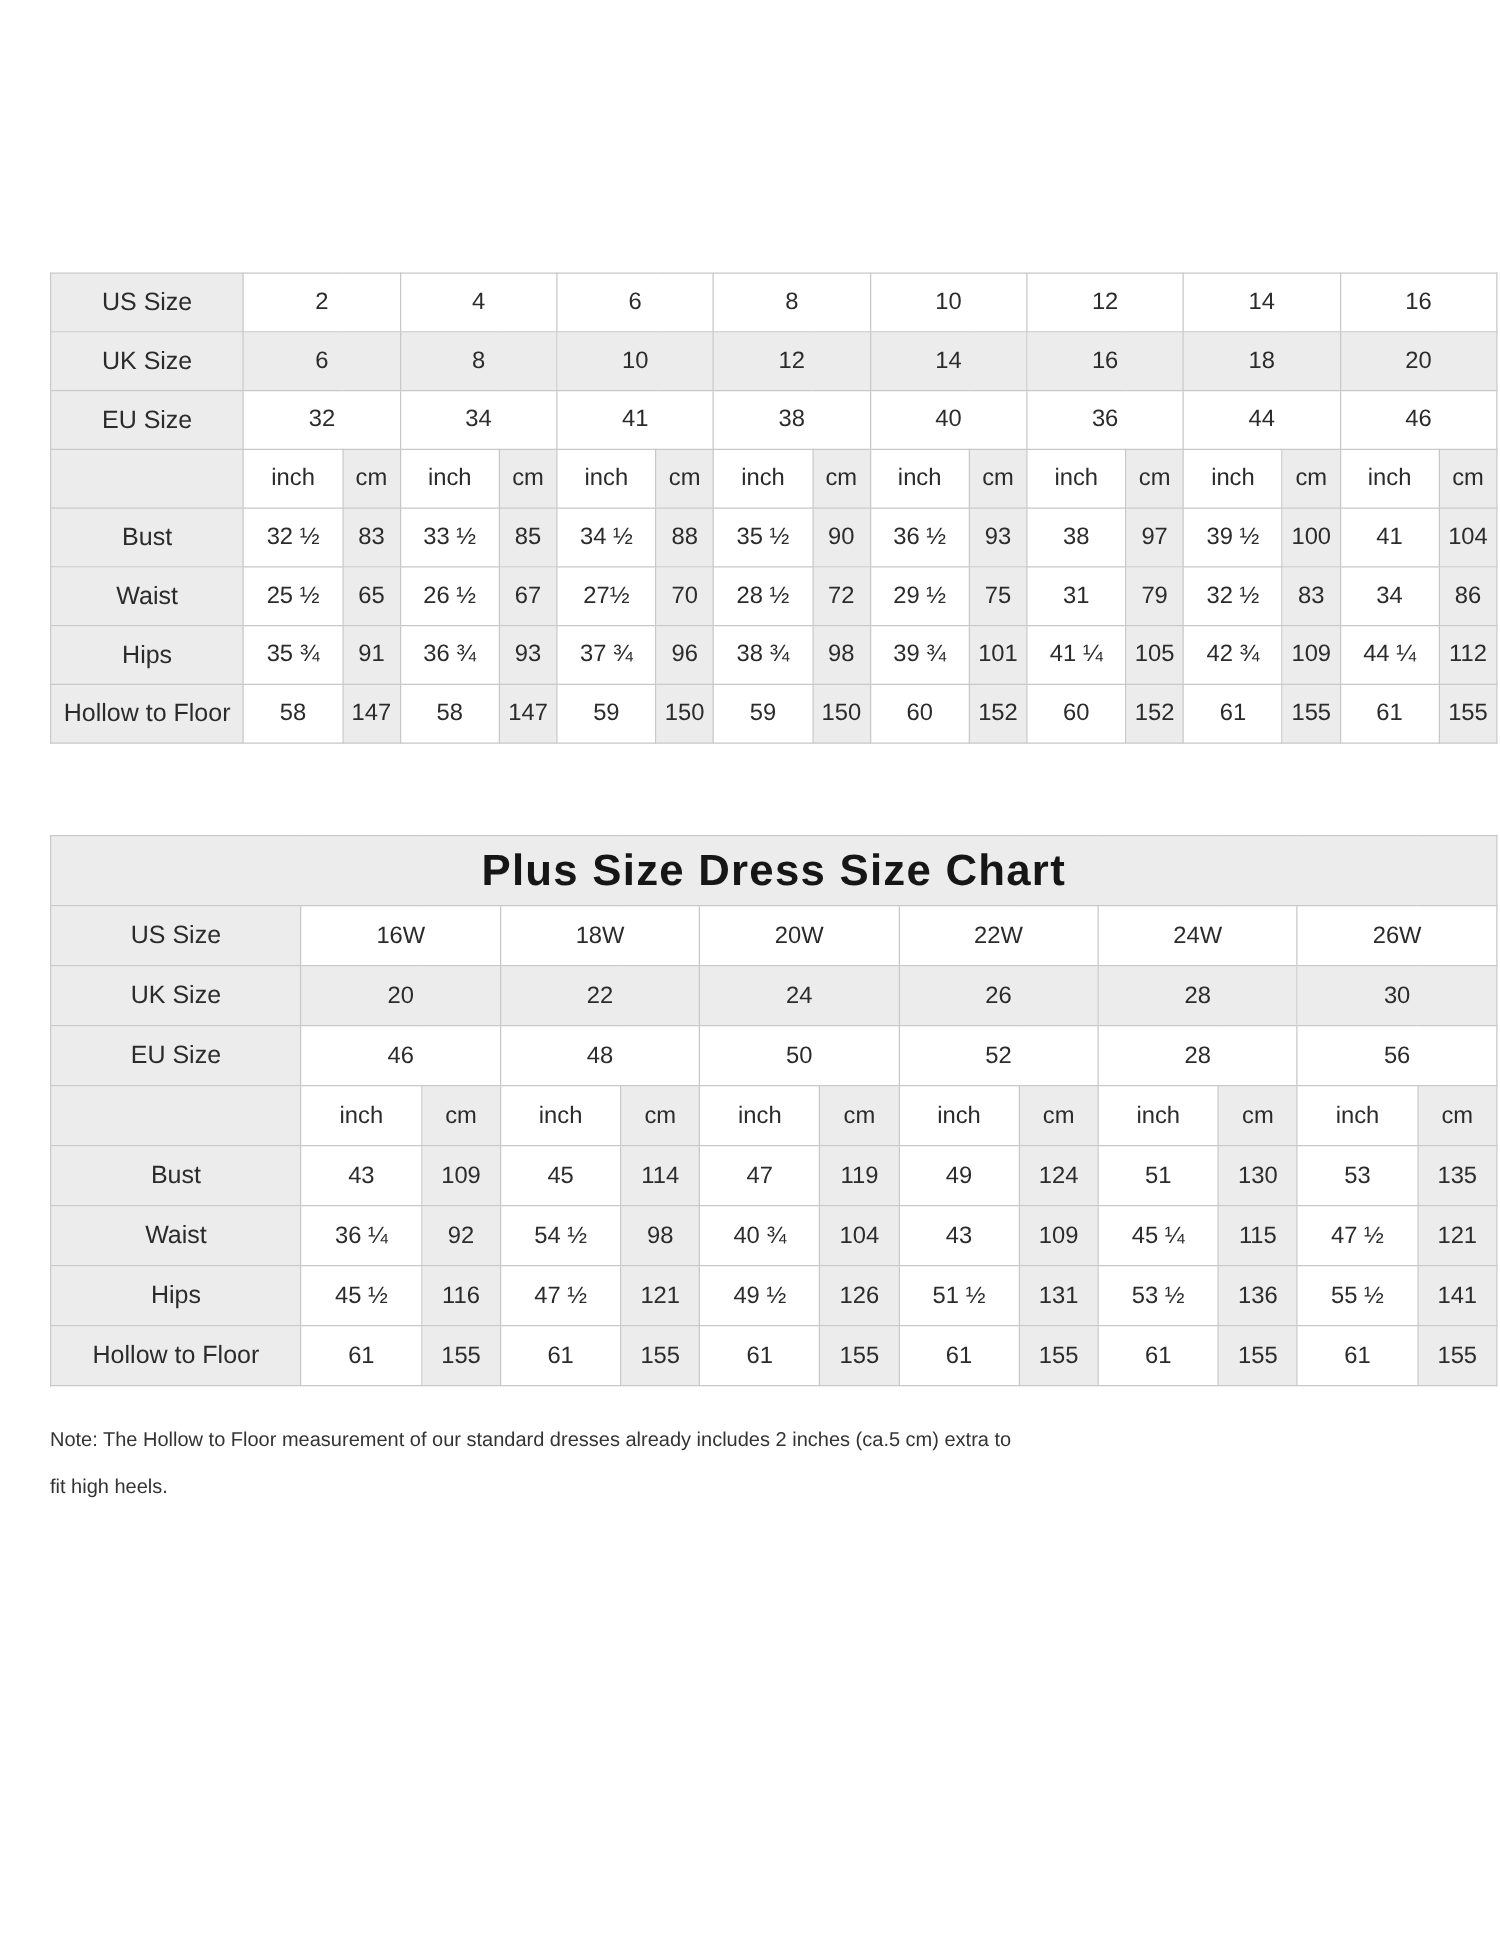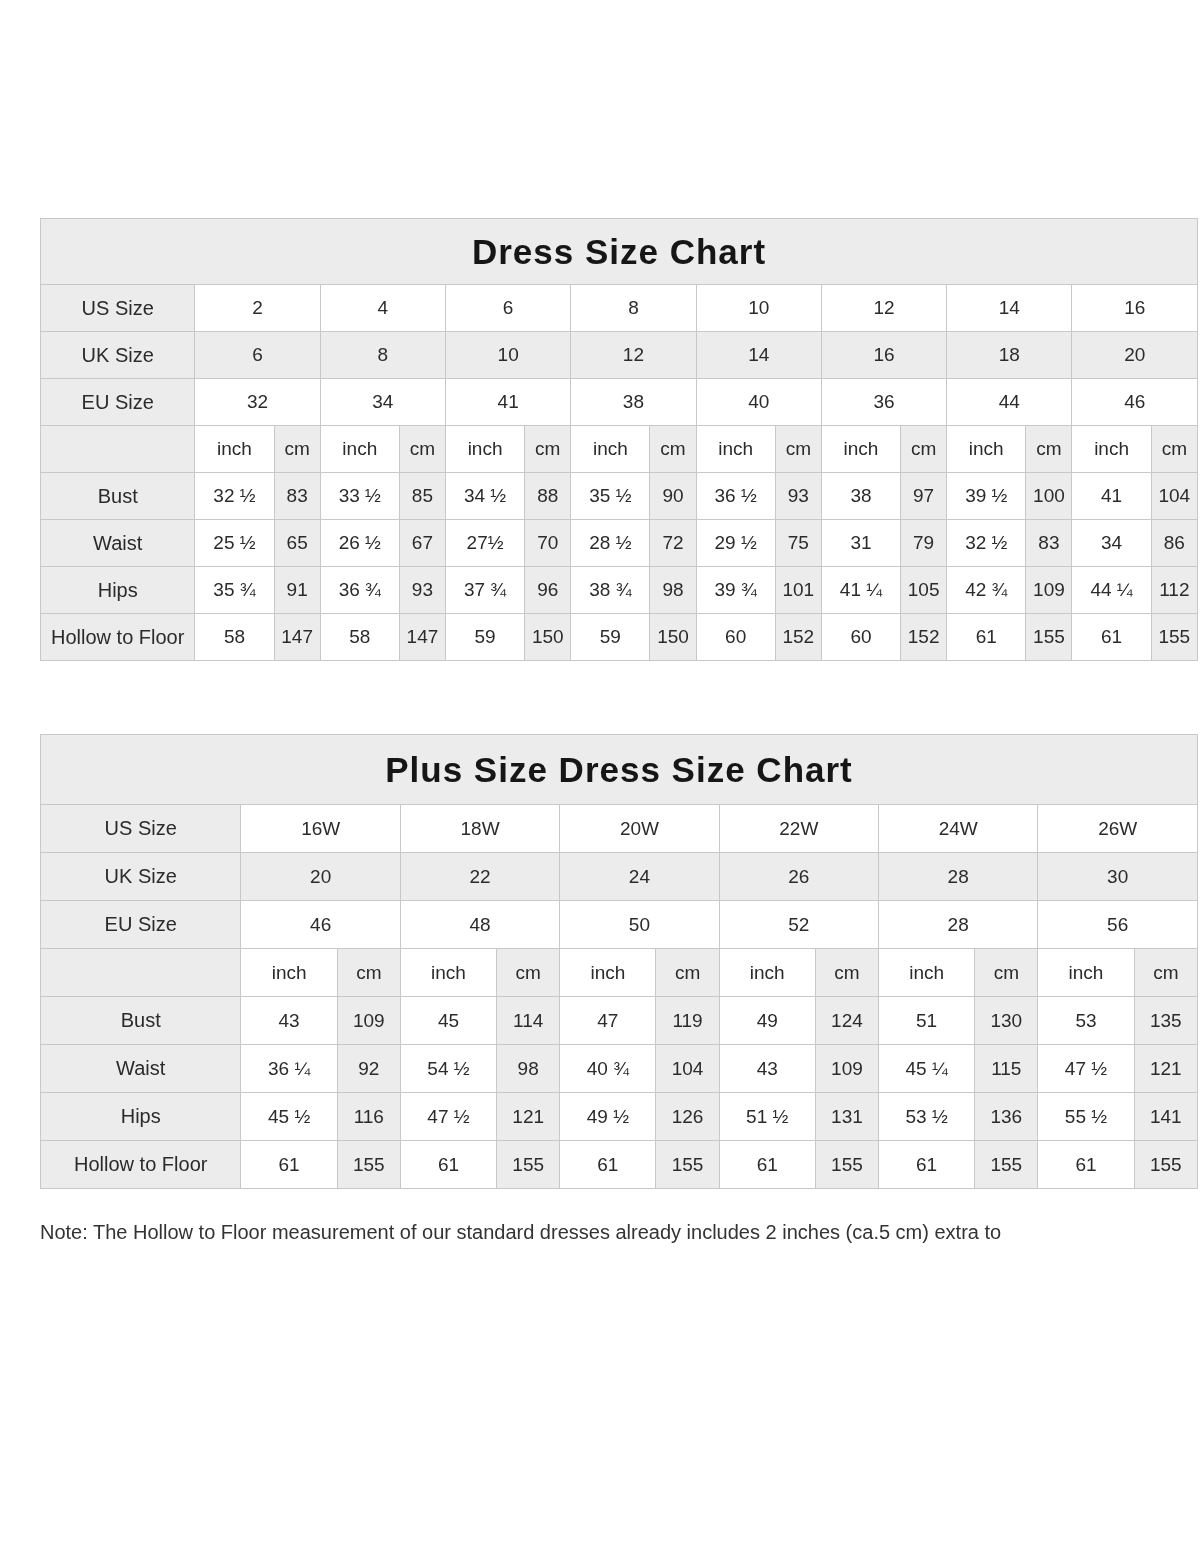--- a/index.html
+++ b/index.html
@@ -40,28 +40,28 @@
   .t1 { margin-top:218px; }
   .t1 td { height:47px; }
   .t1 td.title-cell { height:66px; }
   .t1 col.col-label { width:154px; }
   .t1 col.col-inch  { width:79px;  }
   .t1 col.col-cm    { width:46px;  }
 
   
   .t2 { margin-top:73px; }
   .t2 td { height:48px; }
-  .t2 td.title-cell { height:70px; }
+  .t2 td.title-cell { height:56px; }
   .t2 col.col-label { width:200px; }
   .t2 col.col-inch  { width:96px;  }
   .t2 col.col-cm    { width:63px;  }
 
   .note {
     margin-top:25px;
-    font-size:20px;
+    font-size:16px;
     line-height:37px;
     color:var(--note-text, #333);
   }
 </style>
 </head>
 <body style="background: rgb(255, 255, 255);">
 
 <div class="content">
 
   <table class="size-table t1">
@@ -78,23 +78,20 @@
         <col class="col-inch">
         <col class="col-cm">
         <col class="col-inch">
         <col class="col-cm">
         <col class="col-inch">
         <col class="col-cm">
         <col class="col-inch">
         <col class="col-cm">
       </colgroup>
       <tbody>
-        <tr>
-          <td class="shade title-cell" colspan="17">Dress Size Chart</td>
-        </tr>
         <tr>
           <td class="shade row-label">US Size</td>
           <td colspan="2" class="">2</td>
           <td colspan="2" class="">4</td>
           <td colspan="2" class="">6</td>
           <td colspan="2" class="">8</td>
           <td colspan="2" class="">10</td>
           <td colspan="2" class="">12</td>
           <td colspan="2" class="">14</td>
           <td colspan="2" class="">16</td>
@@ -339,15 +336,16 @@
           <td>61</td>
           <td class="shade">155</td>
           <td>61</td>
           <td class="shade">155</td>
         </tr>
       </tbody>
     </table>
 
   <div class="note">
     <div>Note: The Hollow to Floor measurement of our standard dresses already includes 2 inches (ca.5 cm) extra to</div>
+    <div>fit high heels.</div>
   </div>
 
 </div>
 
 </body></html>

